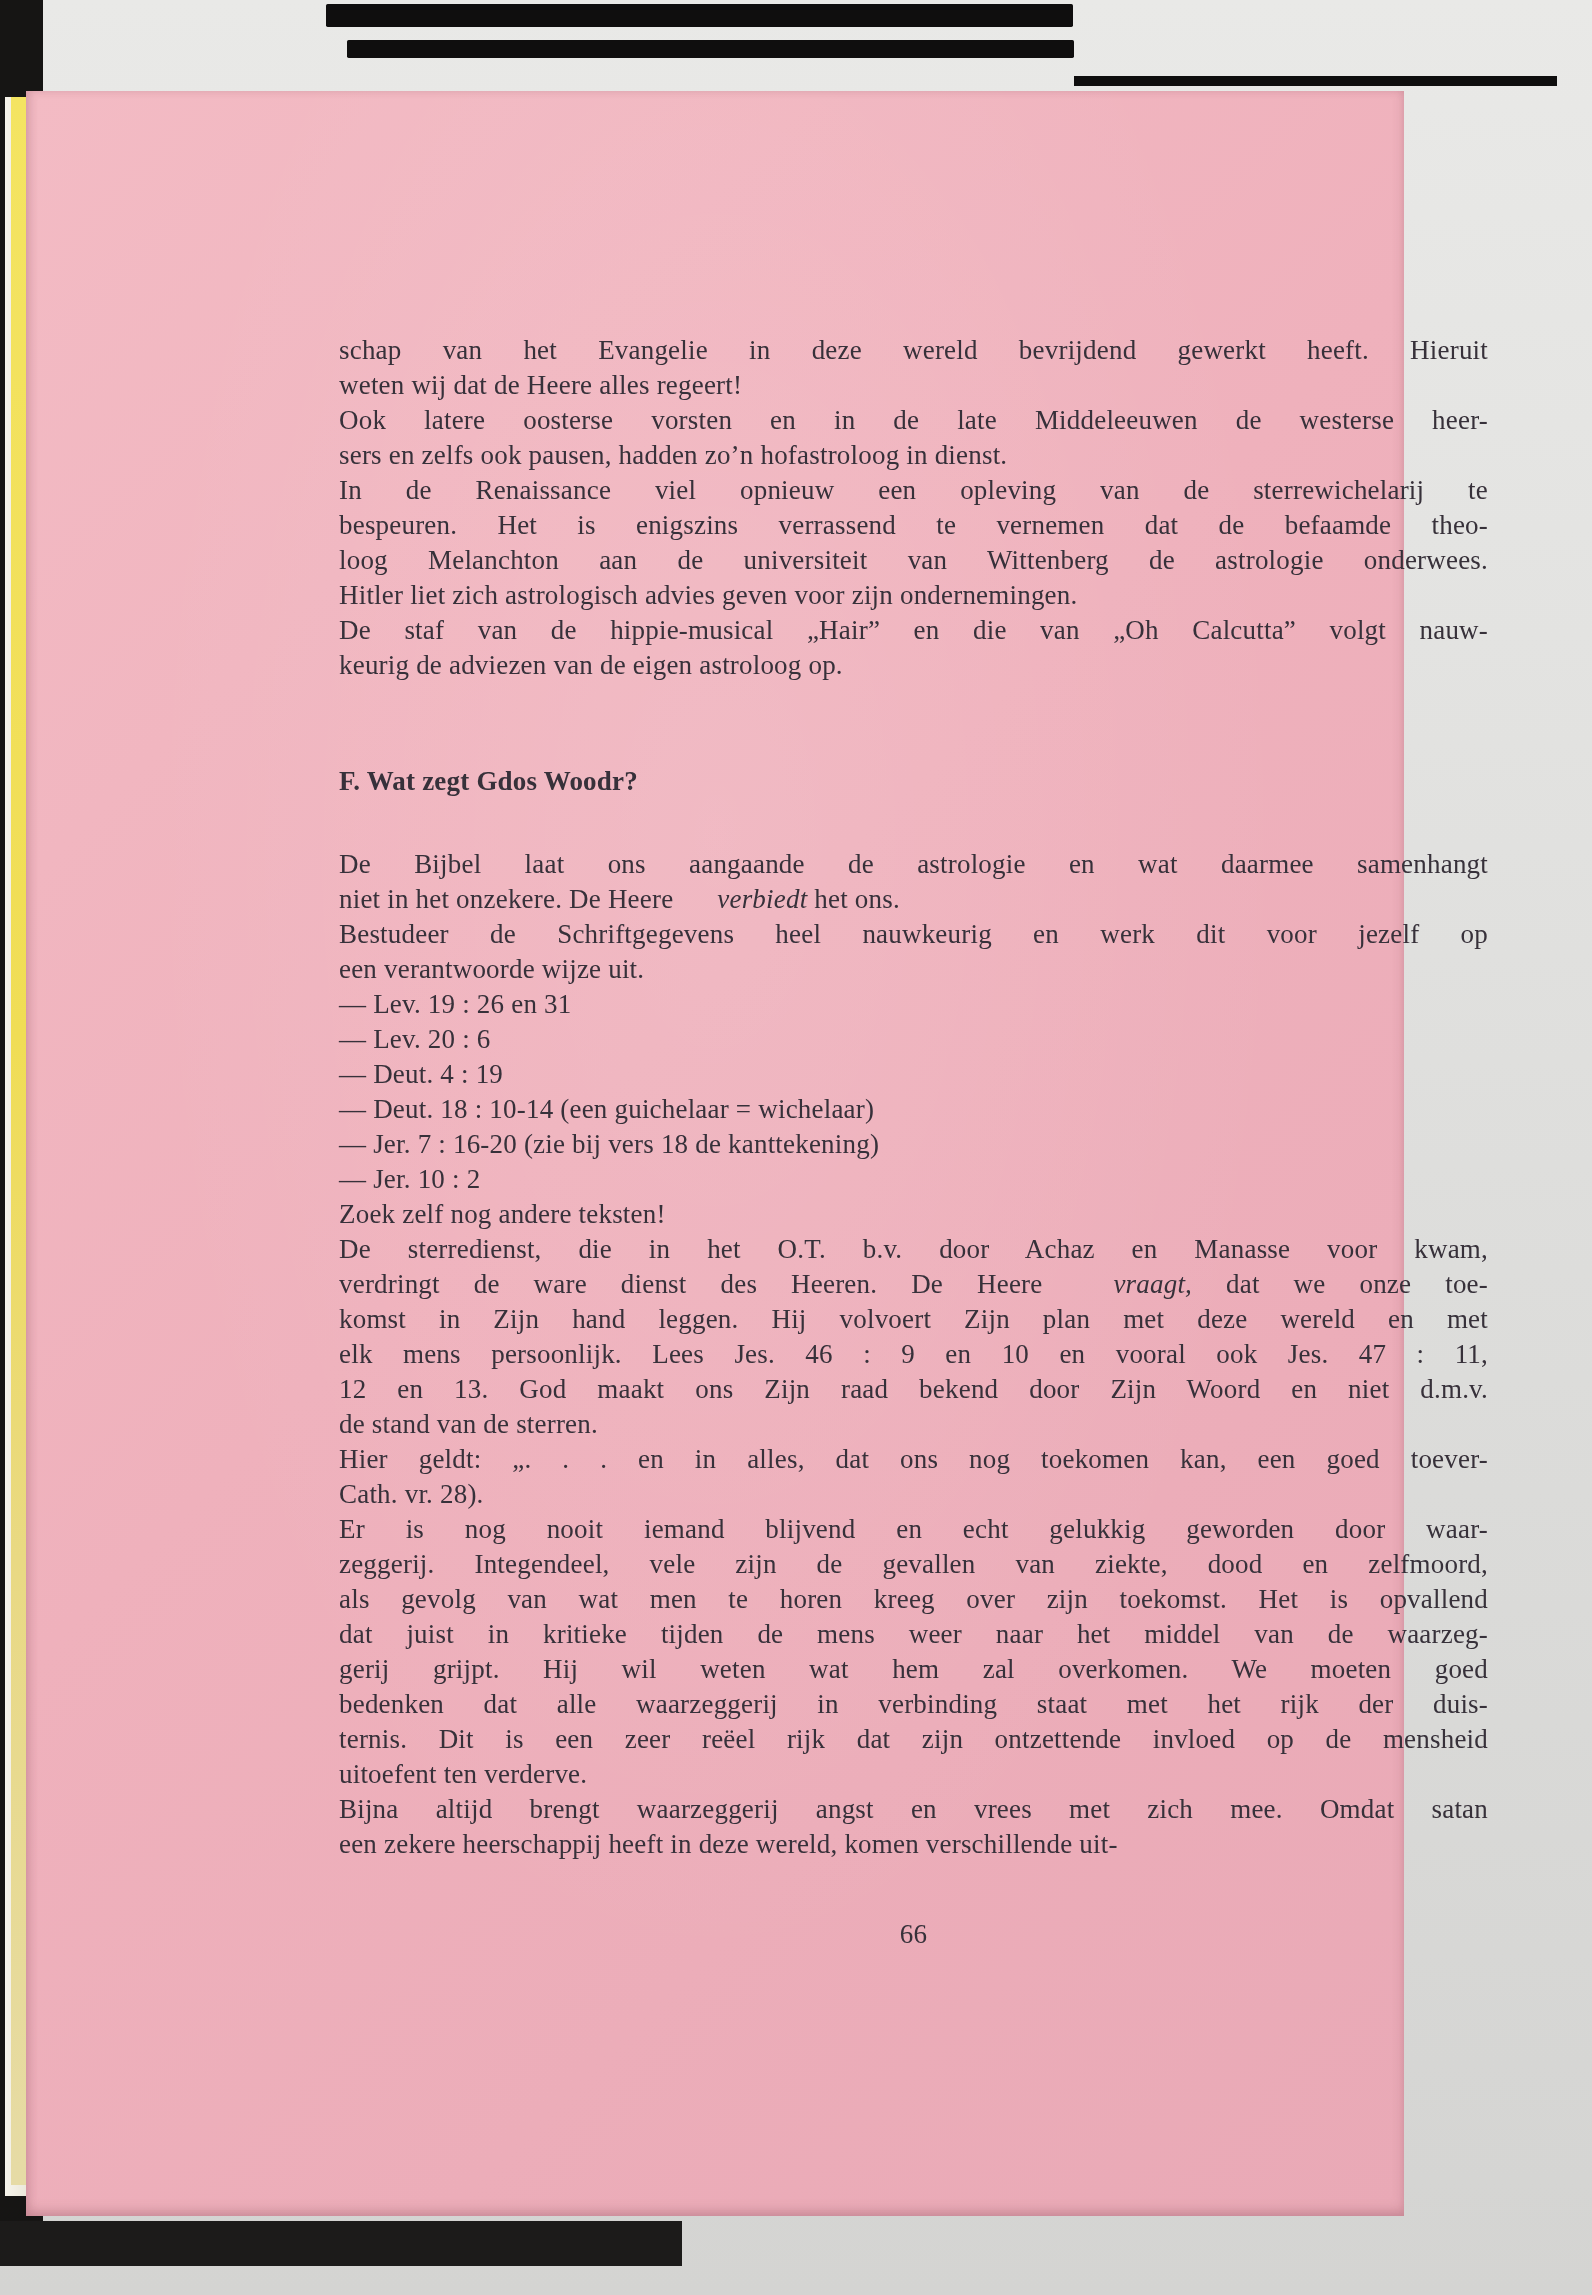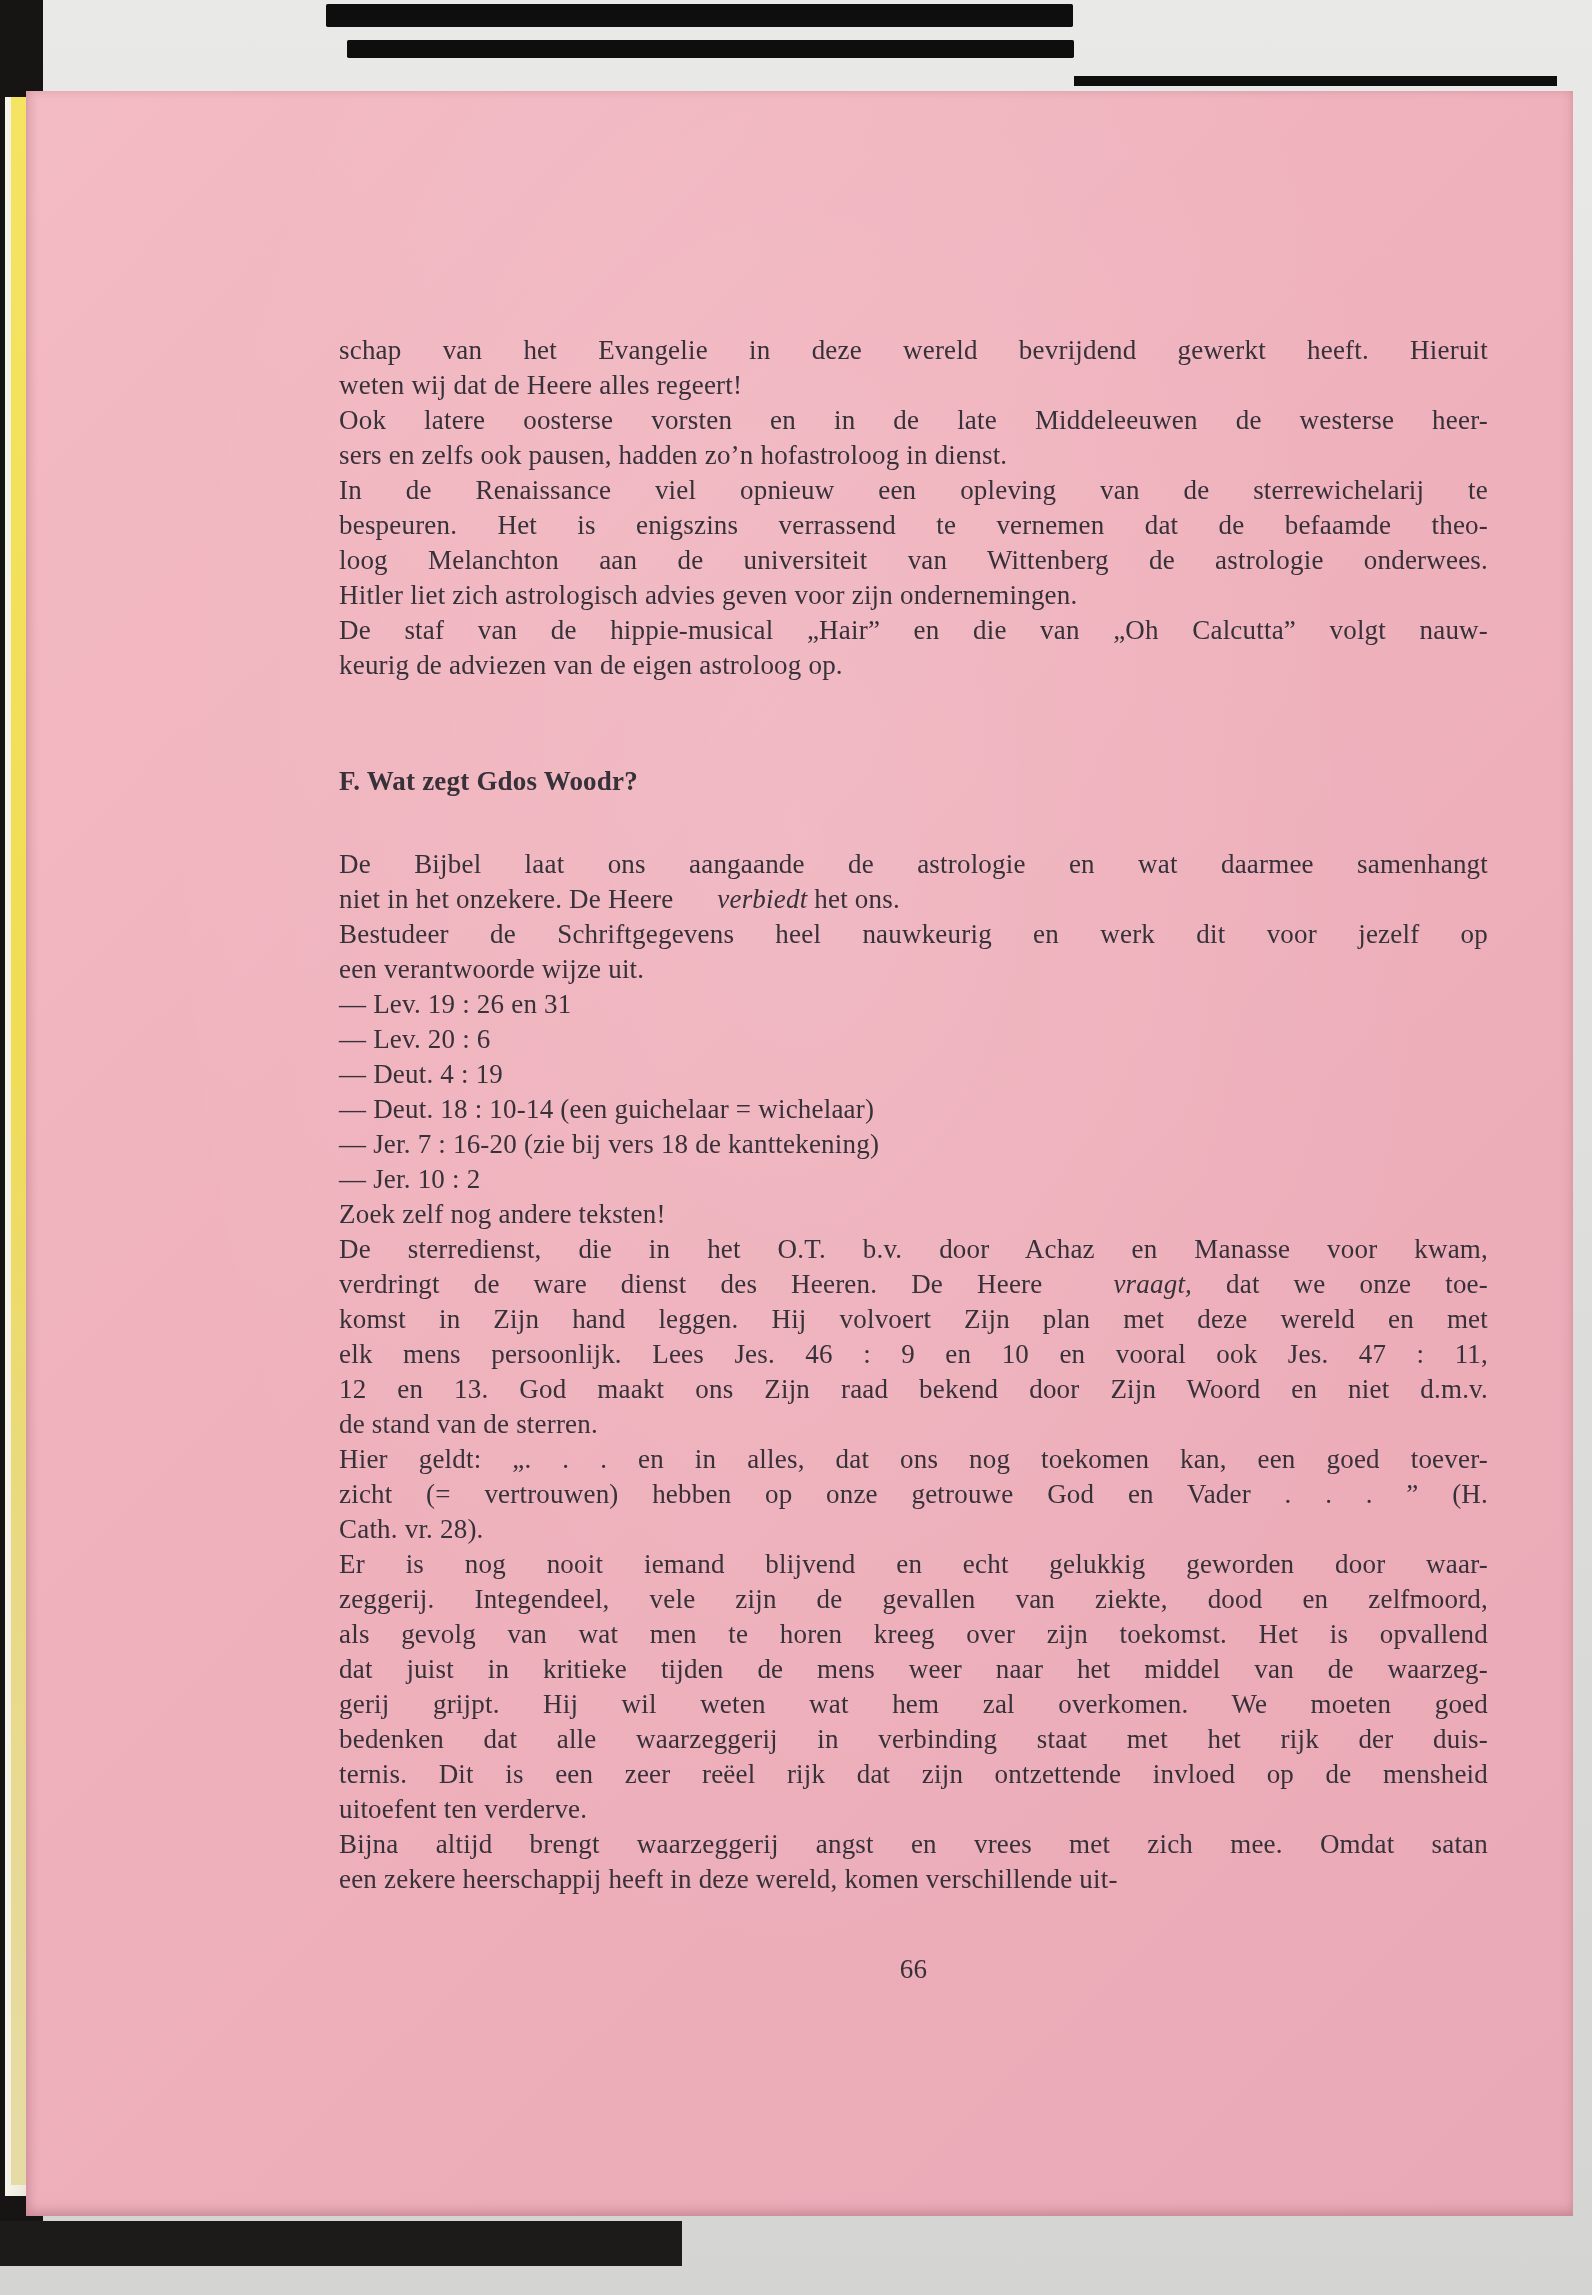--- a/index.html
+++ b/index.html
@@ -16,26 +16,25 @@
   #cover-bottom { left:876px; top:2209px; width:682px; height:45px; background:#1c1b1a; }
   #edge-stack {
     position:absolute; left:5.2px; top:97px; width:26px; height:2099px;
     background:linear-gradient(90deg,#f6f4ec,#e9e5d6);
   }
   #edge-yellow {
     position:absolute; left:11.2px; top:97px; width:21px; height:2088px;
     background:linear-gradient(#f4e462 0%, #f0dd55 45%, #e9d983 70%, #e6dba6 100%);
   }
   #page {
-    position:absolute; left:26px; top:91px; width:1526px; height:2125px;
+    position:absolute; left:26px; top:91px; width:1378px; height:2125px;
     background:
       radial-gradient(ellipse at 50% 35%, rgba(255,255,255,0.10), rgba(0,0,0,0) 60%),
       linear-gradient(135deg,#f3bbc4 0%, #efb1bc 45%, #e9a9b6 100%);
     box-shadow: inset 0 -5.2px 12px rgba(120,60,70,0.25), inset 3.5px 0 8.6px rgba(120,60,70,0.12);
-    padding-left: 21px;
   }
   #textblock {
     position:absolute; left:313px; top:242px; width:1149px;
     color:#37313a; font-size:27px; line-height:35px; letter-spacing:0.2px;
   }
   .line { text-align:justify; text-align-last:justify; }
   .line.end { text-align-last:left; }
   em { font-style:italic;margin-left:37px; }
   #heading {
     margin-top:81px; margin-bottom:48px;
@@ -86,21 +85,20 @@
     <div class="line end">Zoek zelf nog andere teksten!</div>
     <div class="line">De sterredienst, die in het O.T. b.v. door Achaz en Manasse voor kwam,</div>
     <div class="line">
       <span>verdringt de ware dienst des Heeren. De Heere </span><em>vraagt,</em><span> dat we onze toe-</span>
     </div>
     <div class="line">komst in Zijn hand leggen. Hij volvoert Zijn plan met deze wereld en met</div>
     <div class="line">elk mens persoonlijk. Lees Jes. 46 : 9 en 10 en vooral ook Jes. 47 : 11,</div>
     <div class="line">12 en 13. God maakt ons Zijn raad bekend door Zijn Woord en niet d.m.v.</div>
     <div class="line end">de stand van de sterren.</div>
     <div class="line">Hier geldt: „. . . en in alles, dat ons nog toekomen kan, een goed toever-</div>
-    <div class="line">zicht (= vertrouwen) hebben op onze getrouwe God en Vader . . . ” (H.</div>
     <div class="line end">Cath. vr. 28).</div>
     <div class="line">Er is nog nooit iemand blijvend en echt gelukkig geworden door waar-</div>
     <div class="line">zeggerij. Integendeel, vele zijn de gevallen van ziekte, dood en zelfmoord,</div>
     <div class="line">als gevolg van wat men te horen kreeg over zijn toekomst. Het is opvallend</div>
     <div class="line">dat juist in kritieke tijden de mens weer naar het middel van de waarzeg-</div>
     <div class="line">gerij grijpt. Hij wil weten wat hem zal overkomen. We moeten goed</div>
     <div class="line">bedenken dat alle waarzeggerij in verbinding staat met het rijk der duis-</div>
     <div class="line">ternis. Dit is een zeer reëel rijk dat zijn ontzettende invloed op de mensheid</div>
     <div class="line end">uitoefent ten verderve.</div>
     <div class="line">Bijna altijd brengt waarzeggerij angst en vrees met zich mee. Omdat satan</div>

